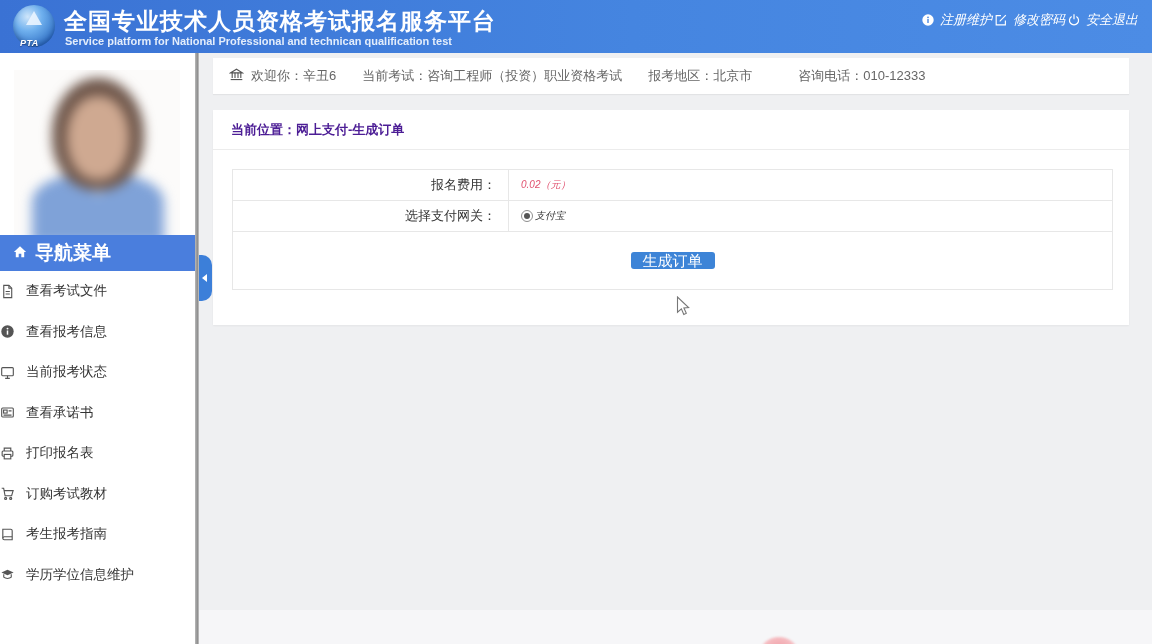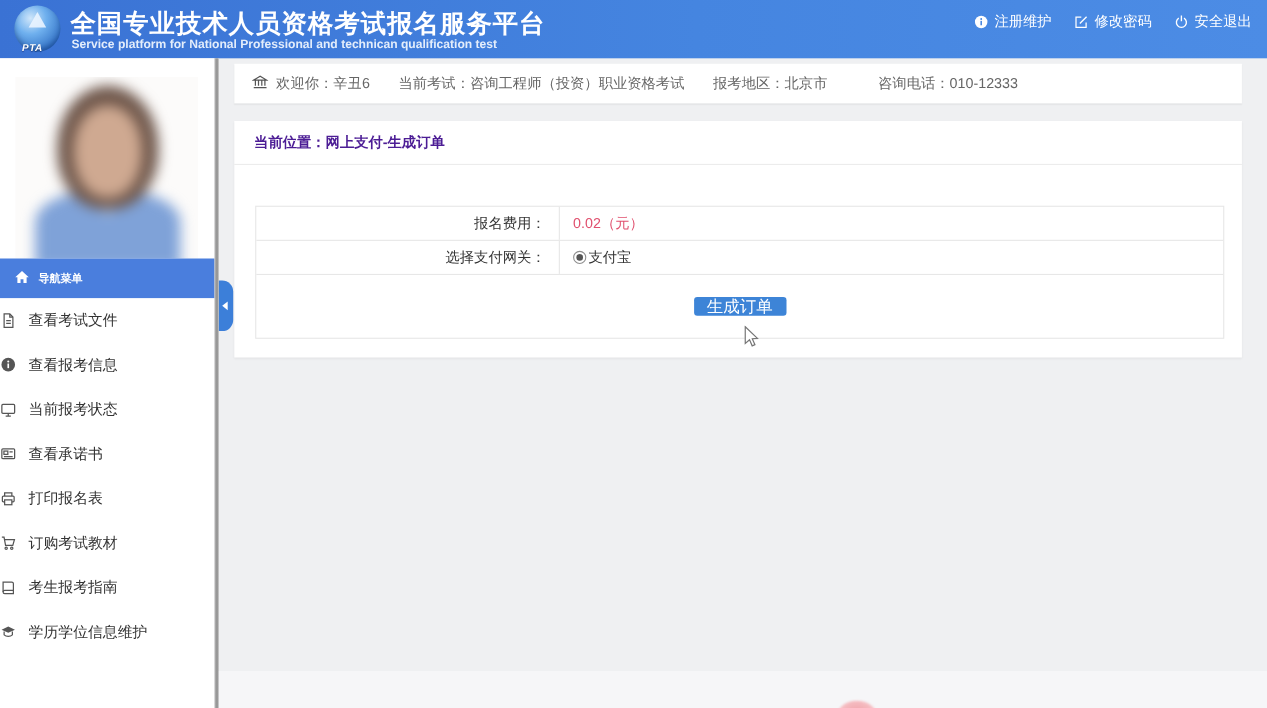--- a/index.html
+++ b/index.html
@@ -32,38 +32,38 @@
   .title {
     position:absolute; left:64px; top:6px; font-size:23px; font-weight:bold;
     color:#fff; letter-spacing:1px; white-space:nowrap;
   }
   .subtitle {
     position:absolute; left:65px; top:35px; font-size:11px; font-weight:bold;
     color:#e3edfb; white-space:nowrap;
   }
   .header-links {
     position:absolute; right:14px; top:0; height:40px;
-    display:flex; align-items:center; gap:20px; color:#fff; font-size:13px;
+    display:flex; align-items:center; gap:2px; color:#fff; font-size:13px;font-style:italic;
   }
   .header-link { display:flex; align-items:center; gap:5px; cursor:pointer; white-space:nowrap; }
   .header-link svg { display:block; }
   
   .sidebar { position:absolute; left:0; top:53px; width:195px; bottom:0; background:#fff; }
   .photo {
     position:absolute; left:14px; top:17px; width:166px; height:165px;
     background:#fcfbfa; overflow:hidden;
   }
   .photo-blur { position:absolute; inset:0; filter:blur(6px); }
   .photo .hair  { position:absolute; left:38px; top:8px;  width:92px; height:112px; border-radius:50% 50% 46% 46%; background:#6e564a; }
   .photo .face  { position:absolute; left:53px; top:26px; width:62px; height:84px;  border-radius:48%; background:#cfa991; }
   .photo .body  { position:absolute; left:18px; top:104px; width:132px; height:70px; border-radius:40% 40% 0 0; background:#7fa2d8; }
   .photo .collar{ position:absolute; left:70px; top:100px; width:28px; height:26px; background:#e8e4df; clip-path:polygon(0 0,100% 0,50% 100%); }
   .nav-header {
     position:absolute; left:0; top:182px; width:195px; height:36px;
-    background:#4a7edd; color:#fff; font-size:10px; font-weight:bold;
+    background:#4a7edd; color:#fff; font-size:19px; font-weight:bold;
     display:flex; align-items:center; gap:8px; padding-left:13px;
   }
   .menu { position:absolute; left:0; top:218px; width:195px; }
   .menu-item {
     height:40.5px; display:flex; align-items:center; gap:11px;
     font-size:13.5px; color:#333; cursor:pointer; white-space:nowrap;text-align:center;
   }
   .menu-item svg { flex:0 0 auto; display:block; }
   
   .v-divider {
@@ -92,29 +92,29 @@
   .main-panel {
     position:absolute; left:213px; top:110px; width:916px; height:215px;
     background:#fff; box-shadow:0 1px 2px rgba(0,0,0,.05);
   }
   .breadcrumb {
     height:40px; line-height:40px; padding-left:18px;
     font-size:13px; font-weight:bold; color:#4c1d95;
     border-bottom:1px solid #ececec; white-space:nowrap;
   }
   .pay-table {
-    position:absolute; left:19px; top:77px; width:881px;
+    position:absolute; left:19px; top:59px; width:881px;
     border:1px solid #e7e7e7; background:#fff;
   }
   .pay-row { display:flex; height:31px; border-bottom:1px solid #e7e7e7; }
   .cell-label {
     width:276px; border-right:1px solid #e7e7e7; text-align:right;
     padding-right:12px; line-height:30px; font-size:13px; color:#333;
   }
-  .cell-value { flex:1; padding-left:12px; line-height:30px; font-size:13px; color:#333; display:flex; align-items:center; }
+  .cell-value { flex:1; padding-left:12px; line-height:30px; font-size:10px; color:#333; display:flex; align-items:center;font-style:italic; }
   .fee-value { color:#e0506e; }
   .radio {
     display:inline-block; width:12px; height:12px; border:1px solid #8e8e8e;
     border-radius:50%; position:relative; margin-right:2px; background:#fff;
   }
   .radio::after {
     content:""; position:absolute; left:2px; top:2px; width:6px; height:6px;
     border-radius:50%; background:#555;
   }
   .btn-row { height:57px; display:flex; align-items:center; justify-content:center; border-bottom:none; }

